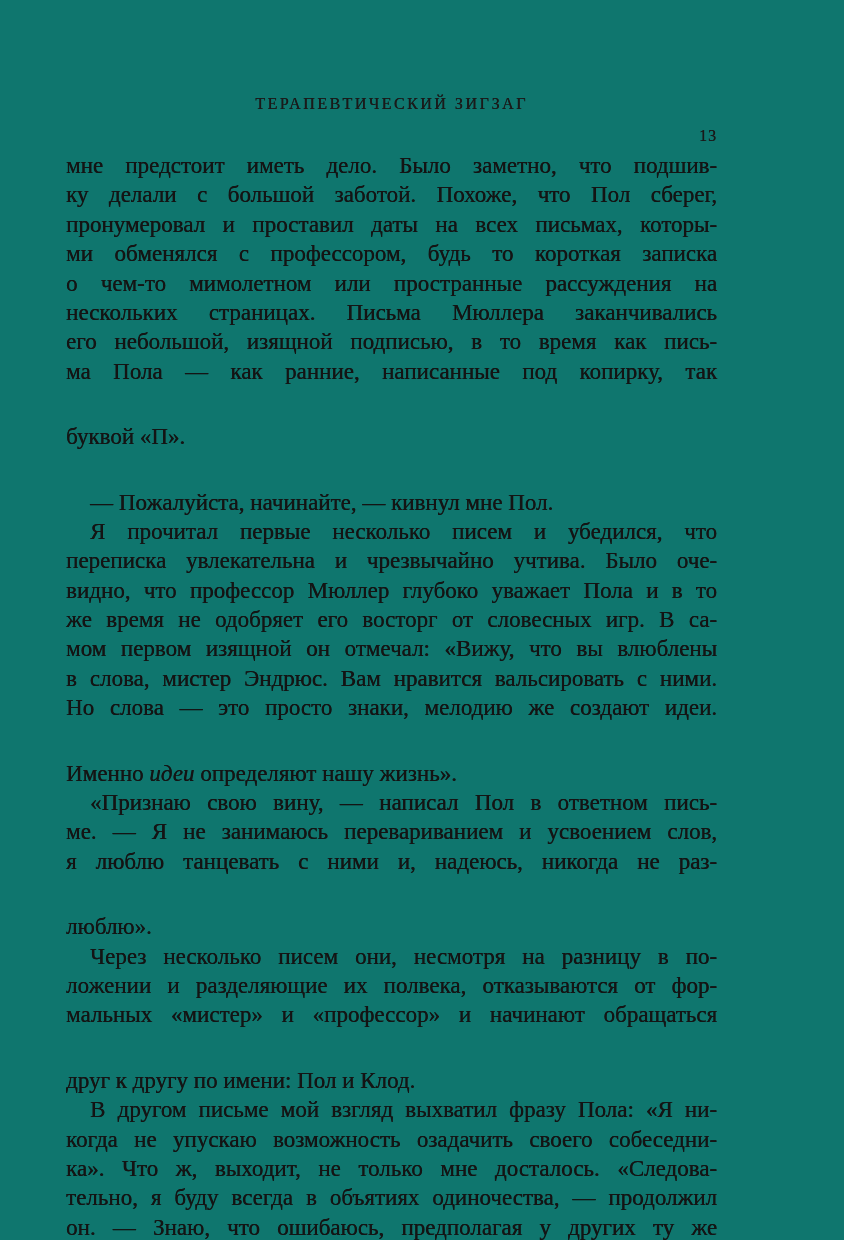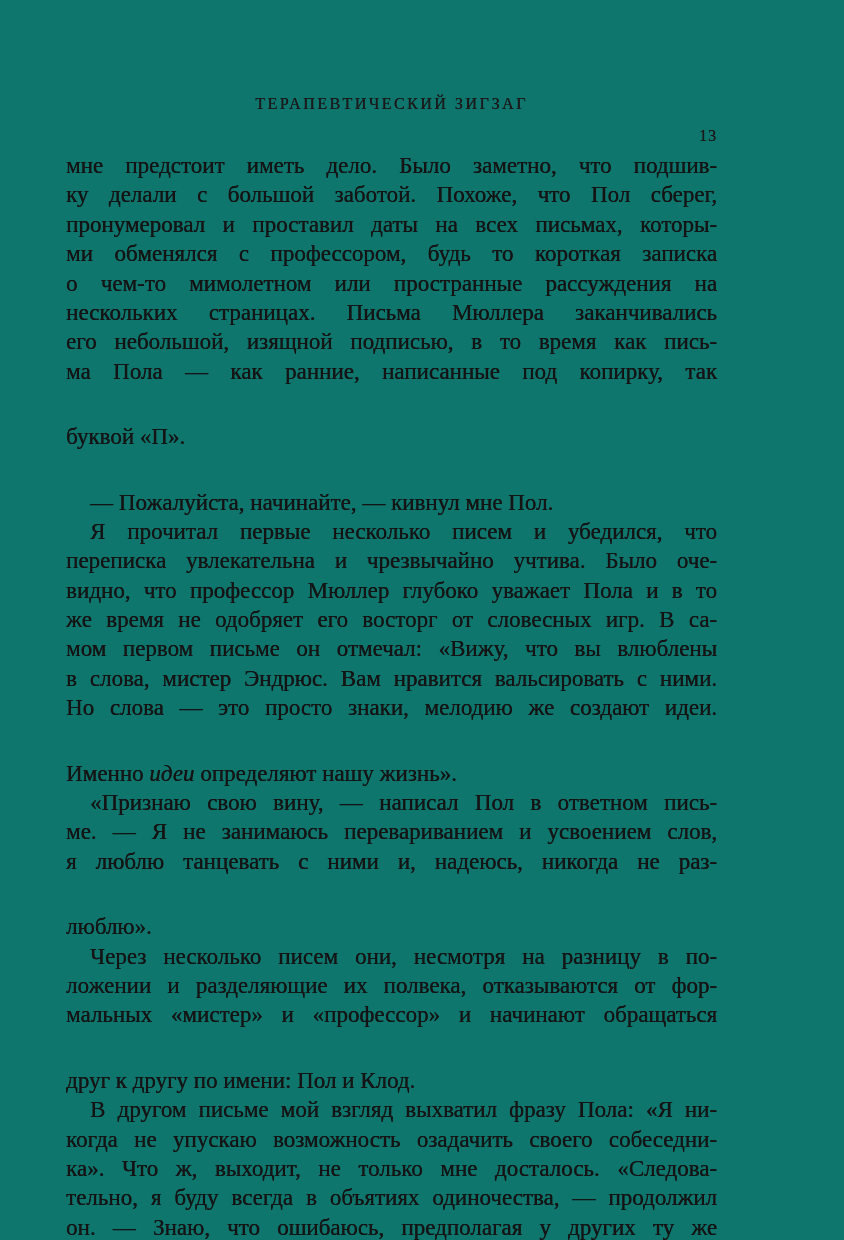--- a/index.html
+++ b/index.html
@@ -87,21 +87,21 @@
         <div class="line last">буквой «П».</div>
       </div>
       <div class="para">
         <div class="line last indent">— Пожалуйста, начинайте, — кивнул мне Пол.</div>
       </div>
       <div class="para">
         <div class="line indent">Я прочитал первые несколько писем и убедился, что</div>
         <div class="line">переписка увлекательна и чрезвычайно учтива. Было оче-</div>
         <div class="line">видно, что профессор Мюллер глубоко уважает Пола и в то</div>
         <div class="line">же время не одобряет его восторг от словесных игр. В са-</div>
-        <div class="line">мом первом письме он отмечал: «Вижу, что вы влюблены</div>
+        <div class="line">мом первом изящной он отмечал: «Вижу, что вы влюблены</div>
         <div class="line">в слова, мистер Эндрюс. Вам нравится вальсировать с ними.</div>
         <div class="line">Но слова — это просто знаки, мелодию же создают идеи.</div>
         <div class="line last">Именно <span class="it">идеи</span> определяют нашу жизнь».</div>
       </div>
       <div class="para">
         <div class="line indent">«Признаю свою вину, — написал Пол в ответном пись-</div>
         <div class="line">ме. — Я не занимаюсь перевариванием и усвоением слов,</div>
         <div class="line">я люблю танцевать с ними и, надеюсь, никогда не раз-</div>
         <div class="line last">люблю».</div>
       </div>

